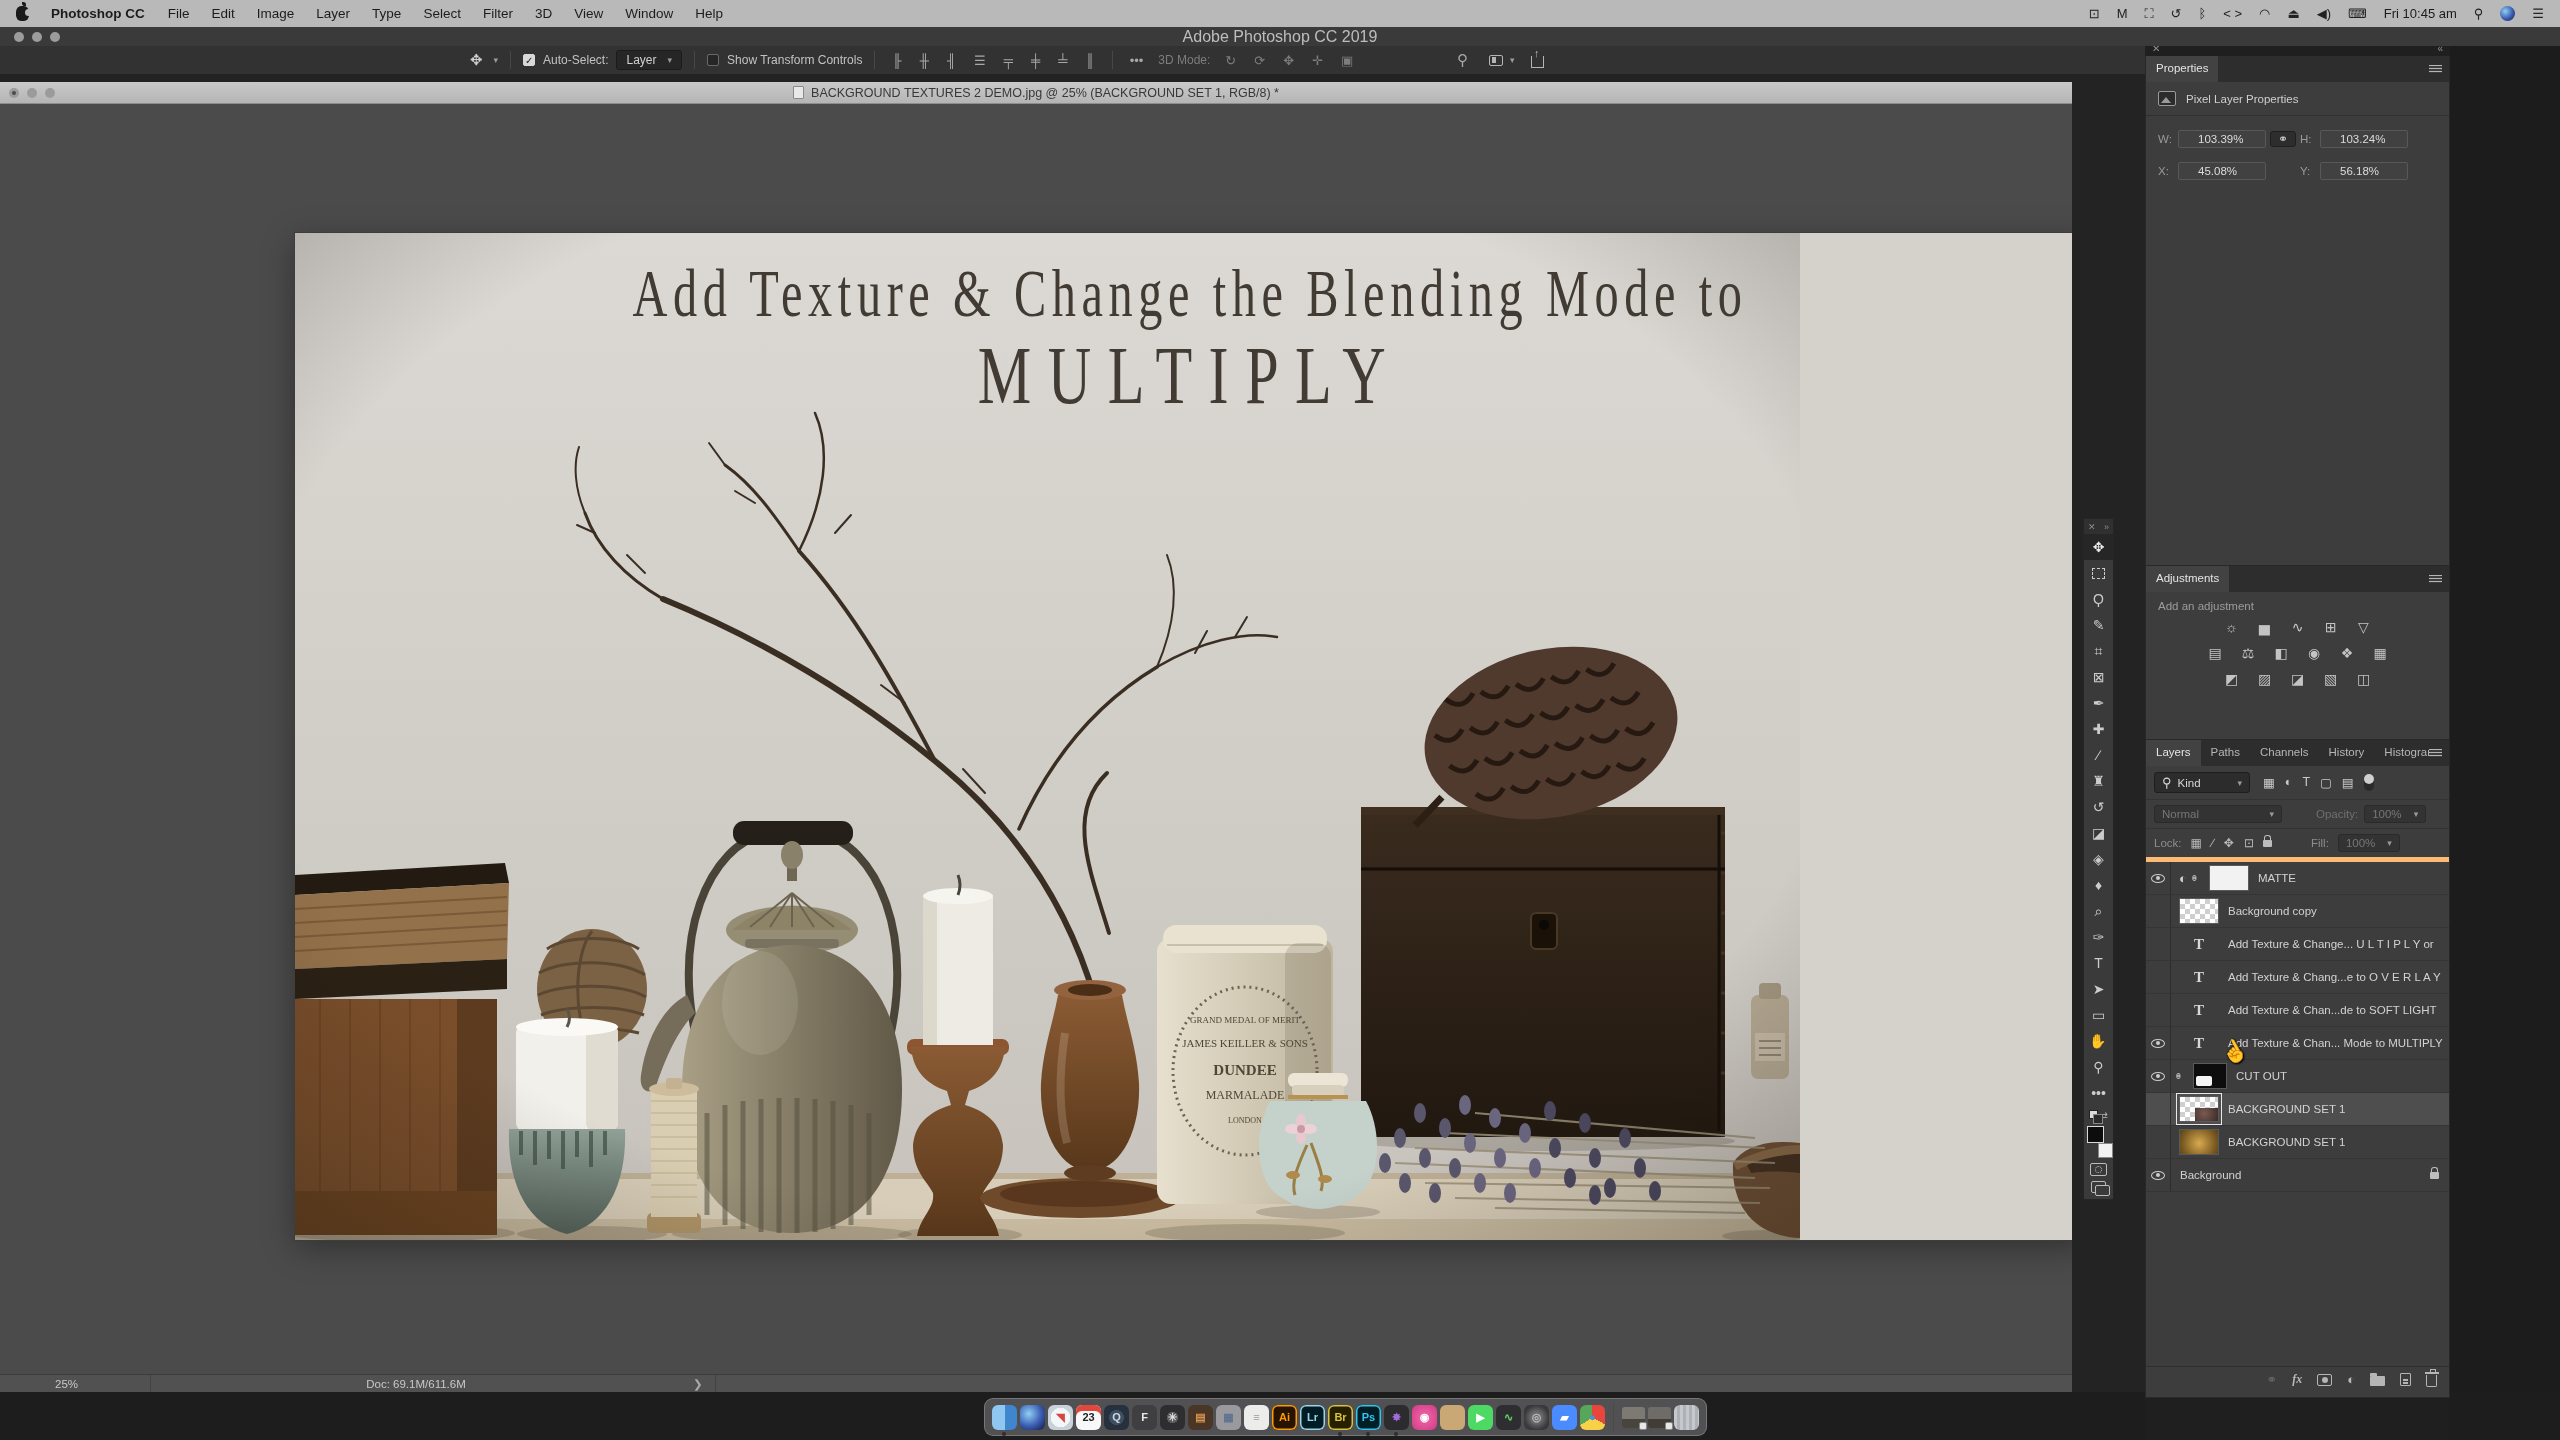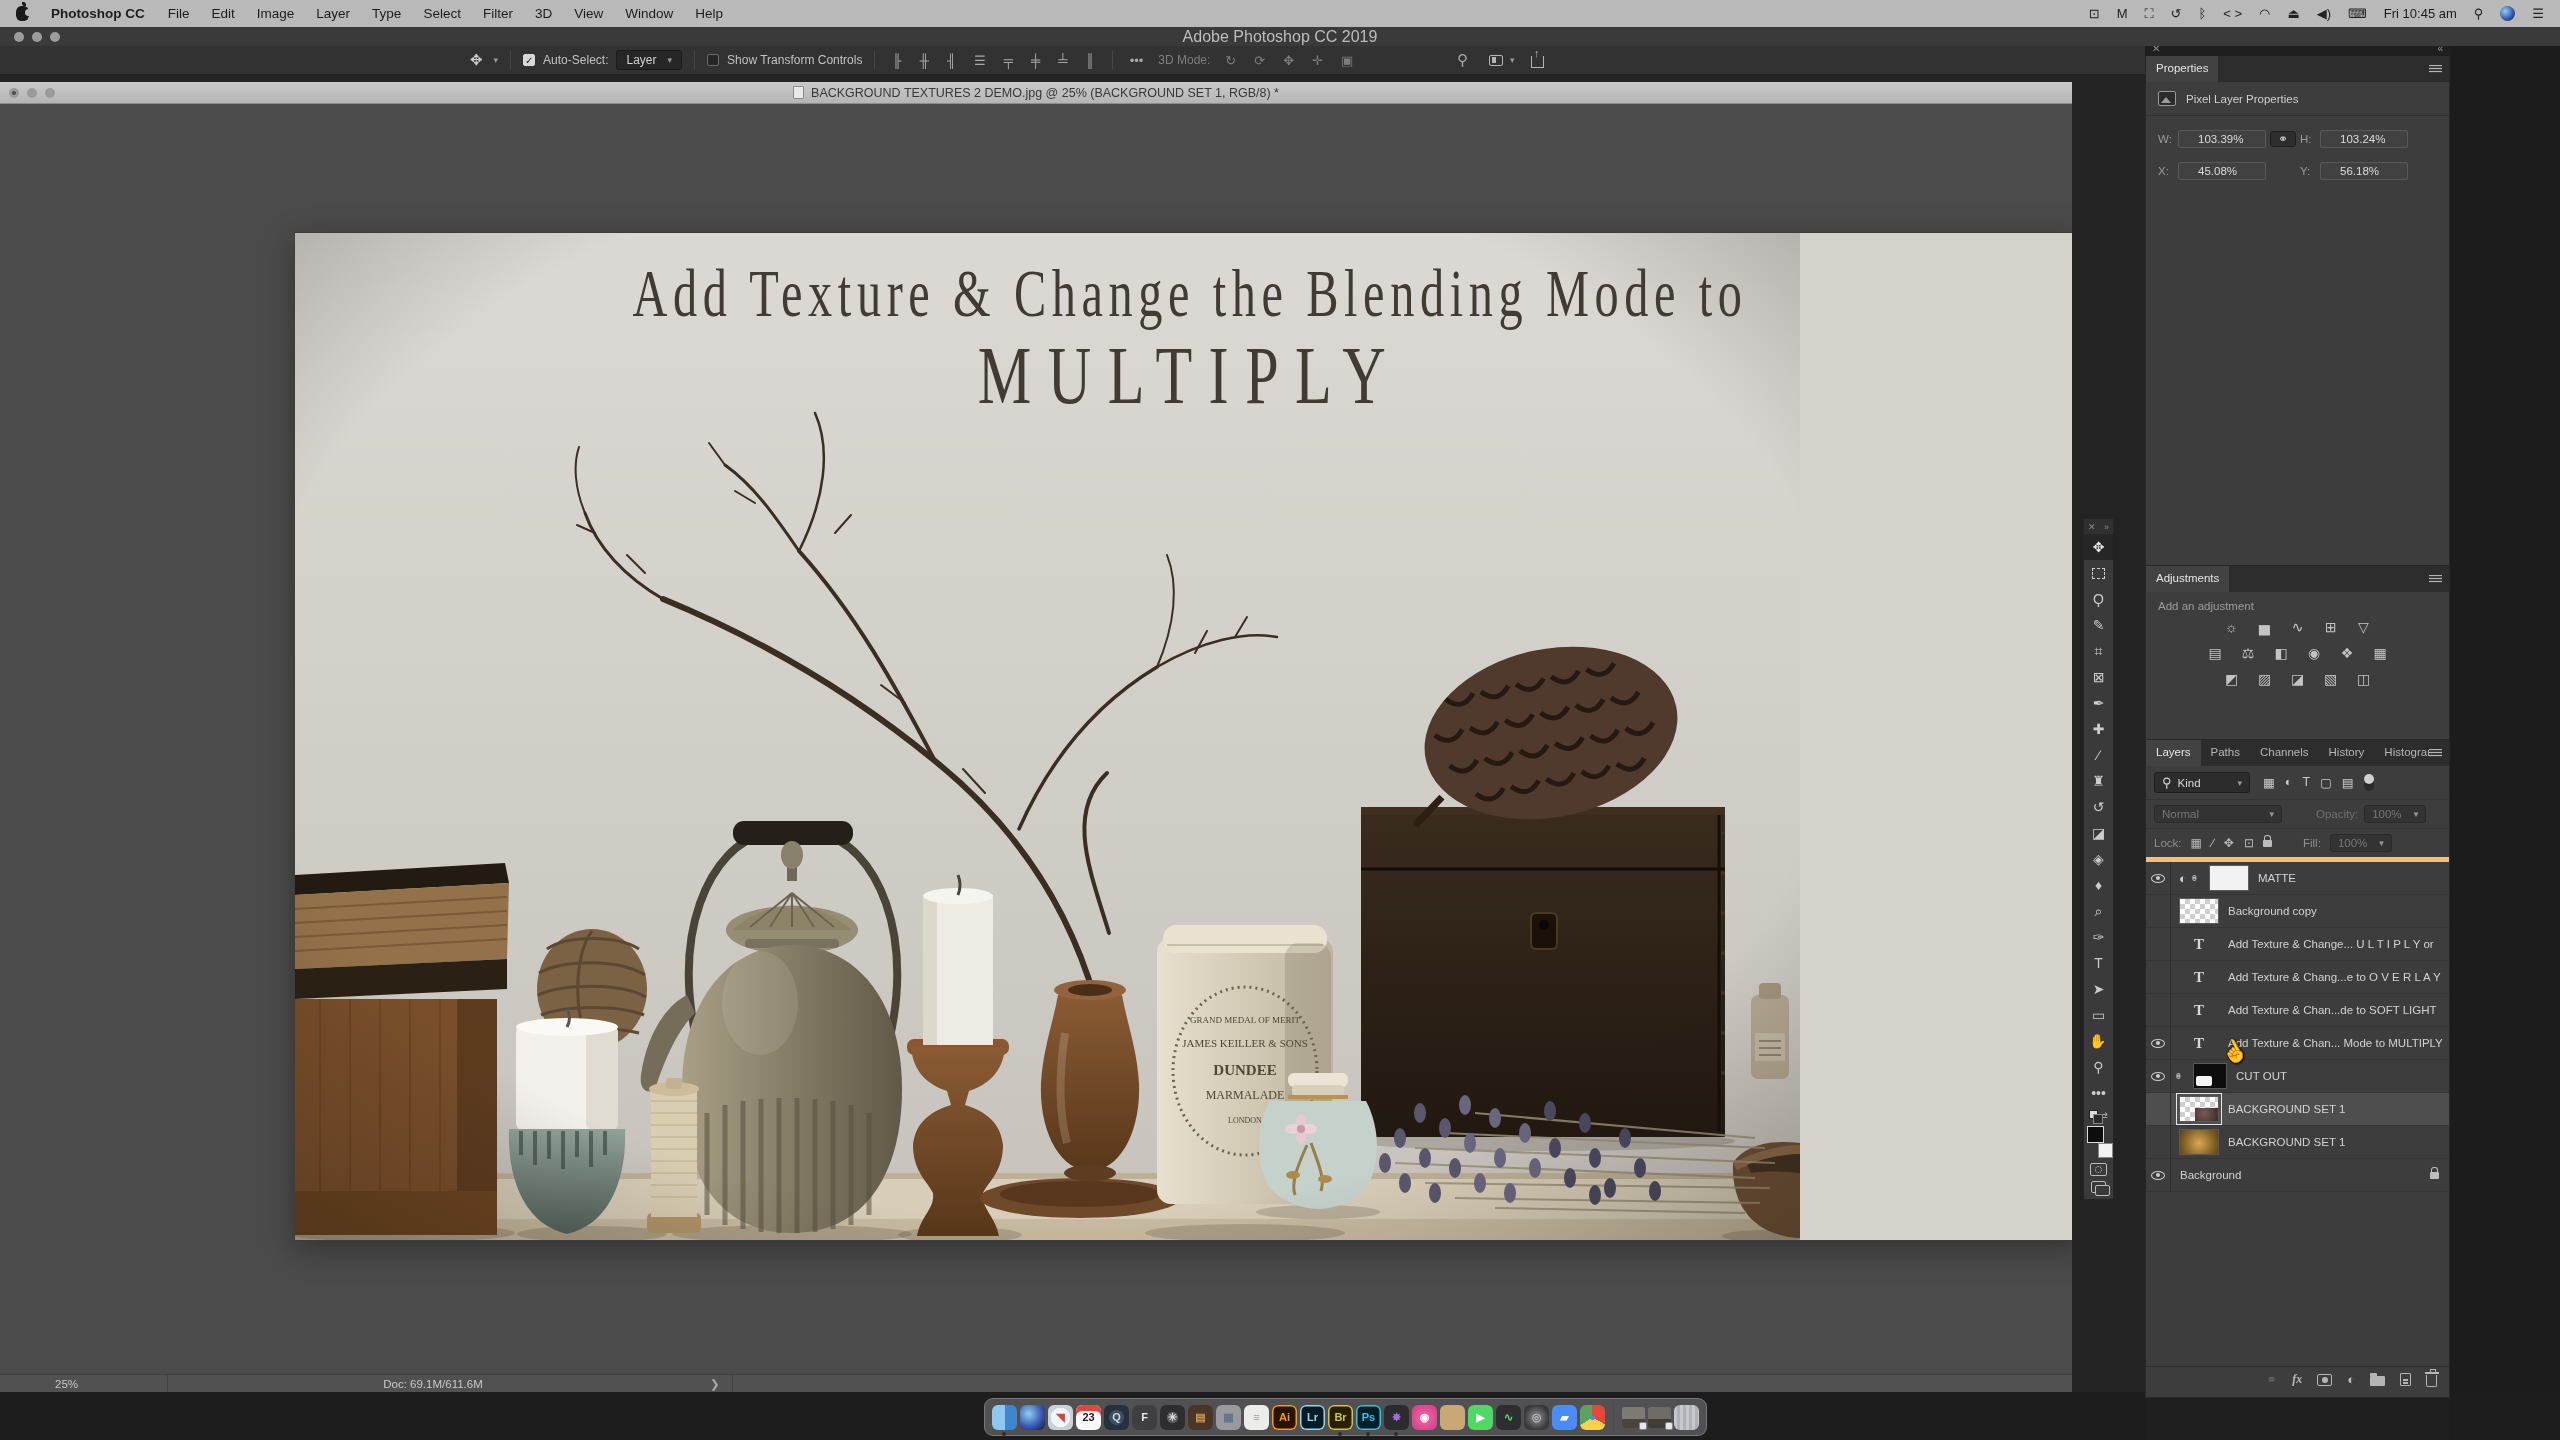--- a/index.html
+++ b/index.html
@@ -42,21 +42,21 @@
 
   
   .docwin{position:absolute;left:0;top:82px;width:2072px;height:1310px;z-index:10}
   .doc-titlebar{height:22px;background:linear-gradient(#c9c9c9,#b5b5b5);border-bottom:1px solid #8d8d8d;display:flex;align-items:center;justify-content:center;position:relative;font-size:12.5px;color:#383838}
   .doc-dots{position:absolute;left:9px;top:6px;display:flex;gap:8px}
   .doc-dots i{width:10px;height:10px;border-radius:50%;background:#9b9b9b;position:relative}
   .doc-dots i:first-child::after{content:"";position:absolute;left:3px;top:3px;width:4px;height:4px;border-radius:50%;background:#4a4a4a}
   .doc-icon{width:11px;height:13px;background:#e8e8e8;border:1px solid #8a8a8a;border-radius:1px;margin-right:7px}
   .canvas{position:absolute;top:22px;bottom:18px;left:0;right:0;background:#4b4b4b;overflow:hidden}
   .statusbar{position:absolute;left:0;right:0;bottom:0;height:18px;background:#515151;border-top:1px solid #3c3c3c;display:flex;align-items:center;font-size:11.5px;color:#c8c8c8}
-  .sb-zoom{width:168px;padding-left:55px;border-right:1px solid #424242;height:100%;display:flex;align-items:center}
+  .sb-zoom{width:151px;padding-left:55px;border-right:1px solid #424242;height:100%;display:flex;align-items:center}
   .sb-doc{width:530px;display:flex;align-items:center;justify-content:center;height:100%}
   .sb-chev{border-right:1px solid #424242;height:100%;display:flex;align-items:center;padding:0 12px;color:#aaa}
 
   
   .photo{position:absolute;left:295px;top:129px;width:1790px;height:1007px;box-shadow:0 0 0 1px #3d3d3d,0 8px 30px rgba(0,0,0,.35);background:#d5d2cc}
   .photo svg{position:absolute;inset:0}
   .headline{position:absolute;left:0;width:100%;text-align:center;font-family:"Liberation Serif",serif;color:#413b34;white-space:nowrap}
   .h1{top:22px;font-size:52px;letter-spacing:6px;transform:scale(.93,1.3);transform-origin:center top}
   .h2{top:96px;font-size:62px;letter-spacing:17px;transform:scale(.97,1.32);transform-origin:center top}
 
@@ -750,21 +750,21 @@
     </div>
     <div class="lp-lock">
       <span>Lock:</span>
       <span id="lock-icons" style="display:flex;gap:10px">
           <span class="lk-icon">▦</span>
           <span class="lk-icon">∕</span>
           <span class="lk-icon">✥</span>
           <span class="lk-icon">⊡</span>
         </span>
       <span class="i-lock"></span>
-      <span style="margin-left:22px">Fill:</span>
+      <span style="margin-left:30px">Fill:</span>
       <span class="dd-dis" style="width:62px">
           <span>100%</span>
           <span class="chev">▾</span>
         </span>
     </div>
     <div class="layers-list" id="layers-list">
         <div class="lrow">
           <span class="eyecell">
             <span class="eye"></span>
           </span>

